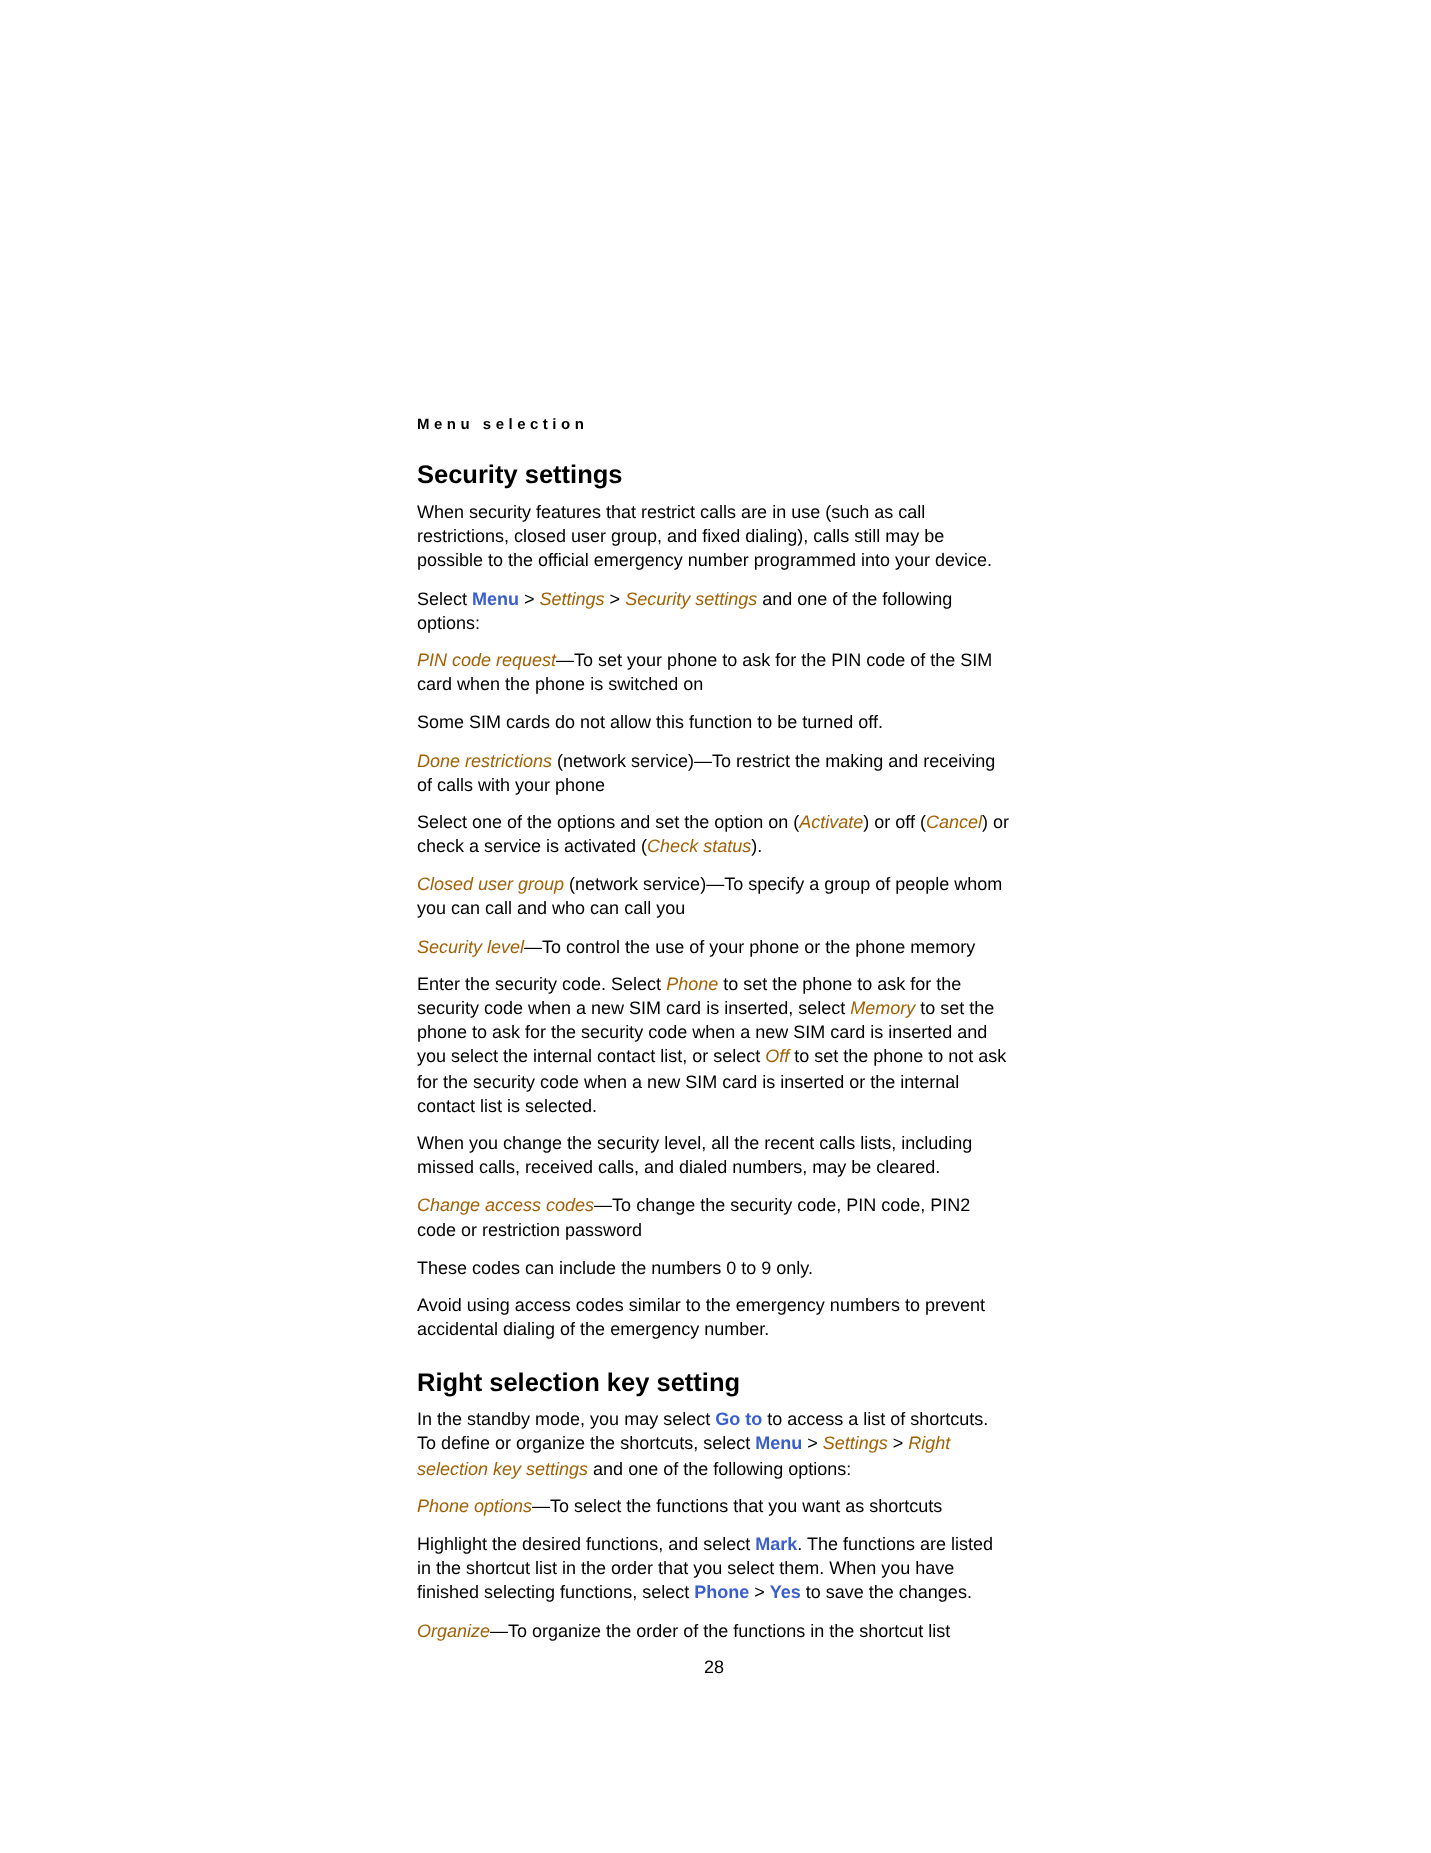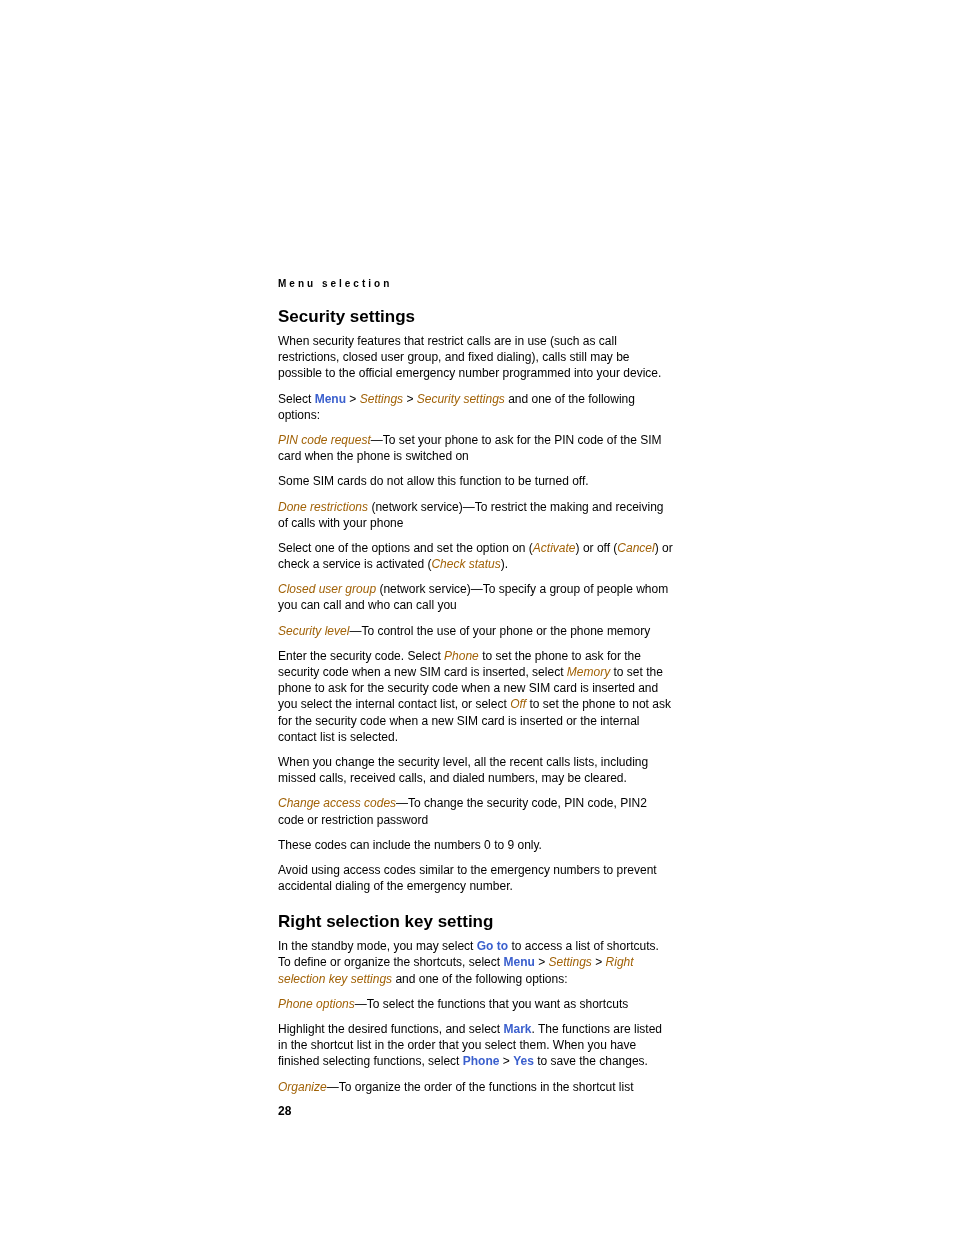--- a/index.html
+++ b/index.html
@@ -35,21 +35,22 @@
   p {
     font-size: 12px;
     line-height: 1.35;
     margin: 0 0 9px 0;
     color: #000;
   }
   .b { font-weight: bold; color: #3a5fcd; }
   .i { font-style: italic; color: #a16207; margin-top: 20px; }
   .page-number {
     font-size: 12px;
-    font-weight: bold;
+    font-weight: normal;
+    text-align: center;
   }
 </style>
 </head>
 <body>
 
 <div class="page">
 
   <div class="running-header">Menu selection</div>
 
   <h2>Security settings</h2>

